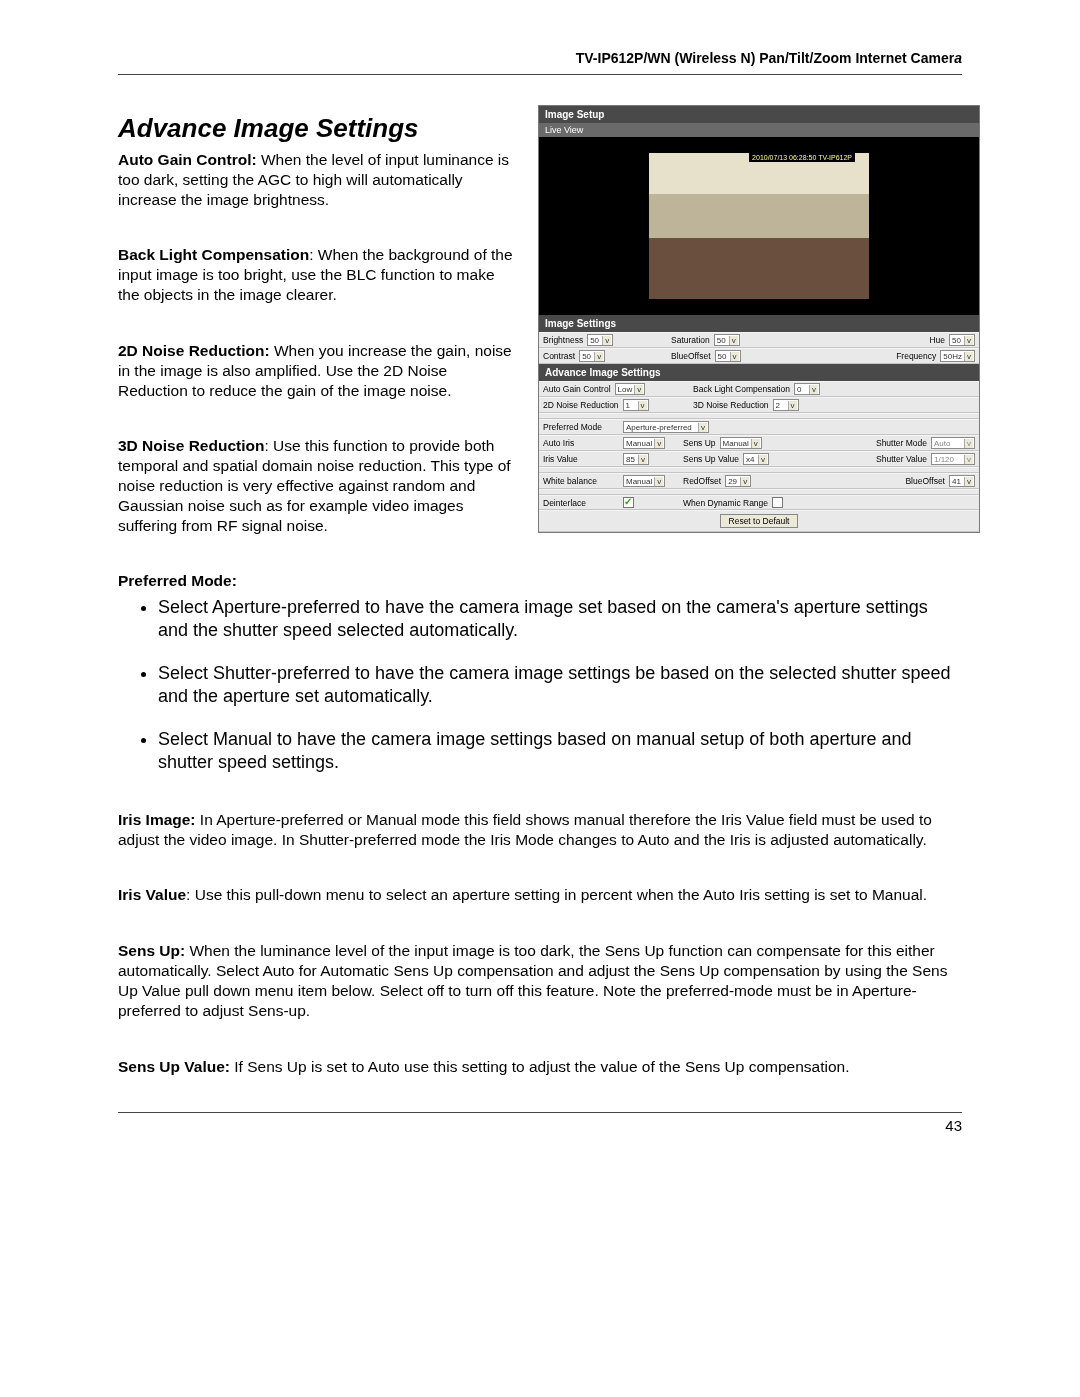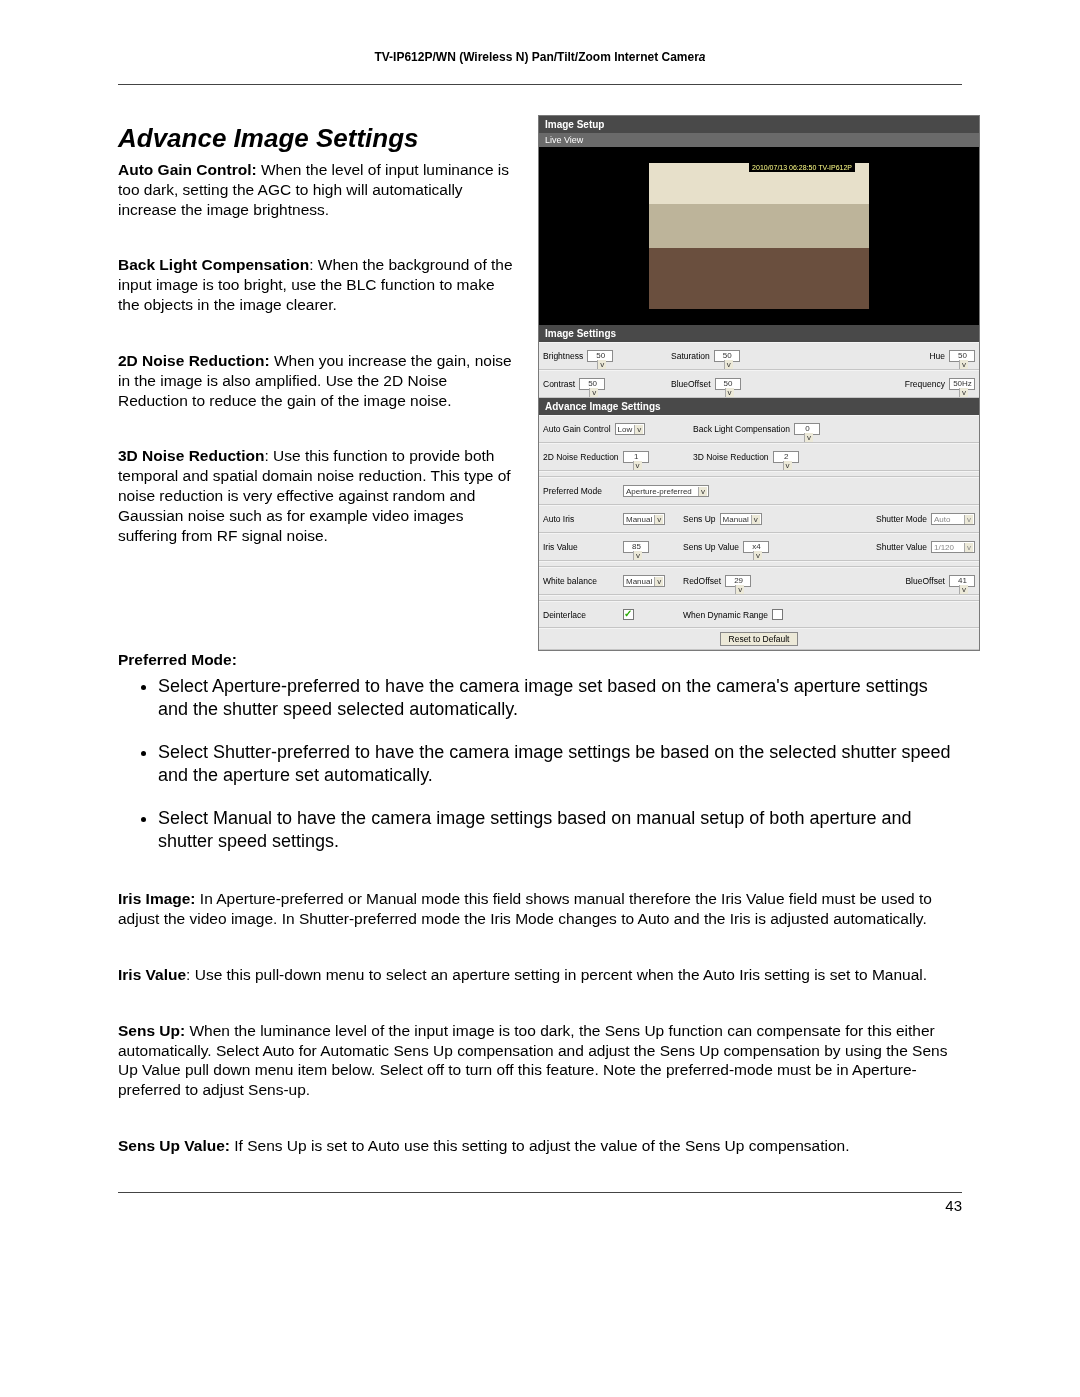--- a/index.html
+++ b/index.html
@@ -8,26 +8,26 @@
     padding: 0;
     font-family: Arial, Helvetica, sans-serif;
     background: #fff;
     width: 1080px;
     height: 1397px;
   }
   .page {
     padding: 50px 118px 40px 118px;
   }
   .hdr {
-    text-align: center;
+    text-align: right;
     font-weight: bold;
     border-bottom: 1px solid #444;
-    padding-bottom: 20px;
+    padding-bottom: 8px;
     margin-bottom: 30px;
-    font-size: 12px;
+    font-size: 14px;
   }
   .hdr .ital { font-style: italic; font-weight: bold; }
   .section-title {
     font-style: italic;
     font-weight: bold;
     font-size: 26px;
     margin: 8px 0 6px 0;
   }
   .twocol { display: flex; gap: 22px; }
   .leftcol { flex: 0 0 398px; }
@@ -75,32 +75,32 @@
     overflow: hidden;
   }
   .live-stamp {
     position: absolute; top: 0; right: 14px;
     background: #000; color: #ff8; font-size: 7px; padding: 1px 3px;
   }
   .grid-row {
     display: flex; align-items: center;
     border-bottom: 1px solid #c5c5c5;
     border-top: 1px solid #f4f4f4;
-    background: #e9e9e9; padding: 7px 4px; min-height: 14px;
+    background: #e9e9e9; padding: 1px 4px; min-height: 14px;
   }
   .grid-row .lab { font-size: 8.5px; white-space: nowrap; }
   .grid-row .sel, .grid-row .chk { margin-left: 2px; }
   .sel {
     display: inline-flex; align-items: center; justify-content: space-between;
     background: #fff; border: 1px solid #8b8b8b; height: 12px;
     font-size: 8px; padding: 0 1px 0 2px; color: #333;
     min-width: 26px;
   }
   .sel.wide { min-width: 86px; }
-  .sel.sm { min-width: 26px; flex-direction: column; }
+  .sel.sm { min-width: 26px; }
   .sel.dis { background: #ffffff; color: #888; }
   .sel .arr {
     display: inline-block; width: 9px; text-align: center;
     border-left: 1px solid #aaa; background: #ece9d8; font-size: 8px;
     margin-left: 2px;
   }
   .chk {
     display: inline-block; width: 11px; height: 11px; background: #fff;
     border: 1px solid #777; position: relative;
   }

